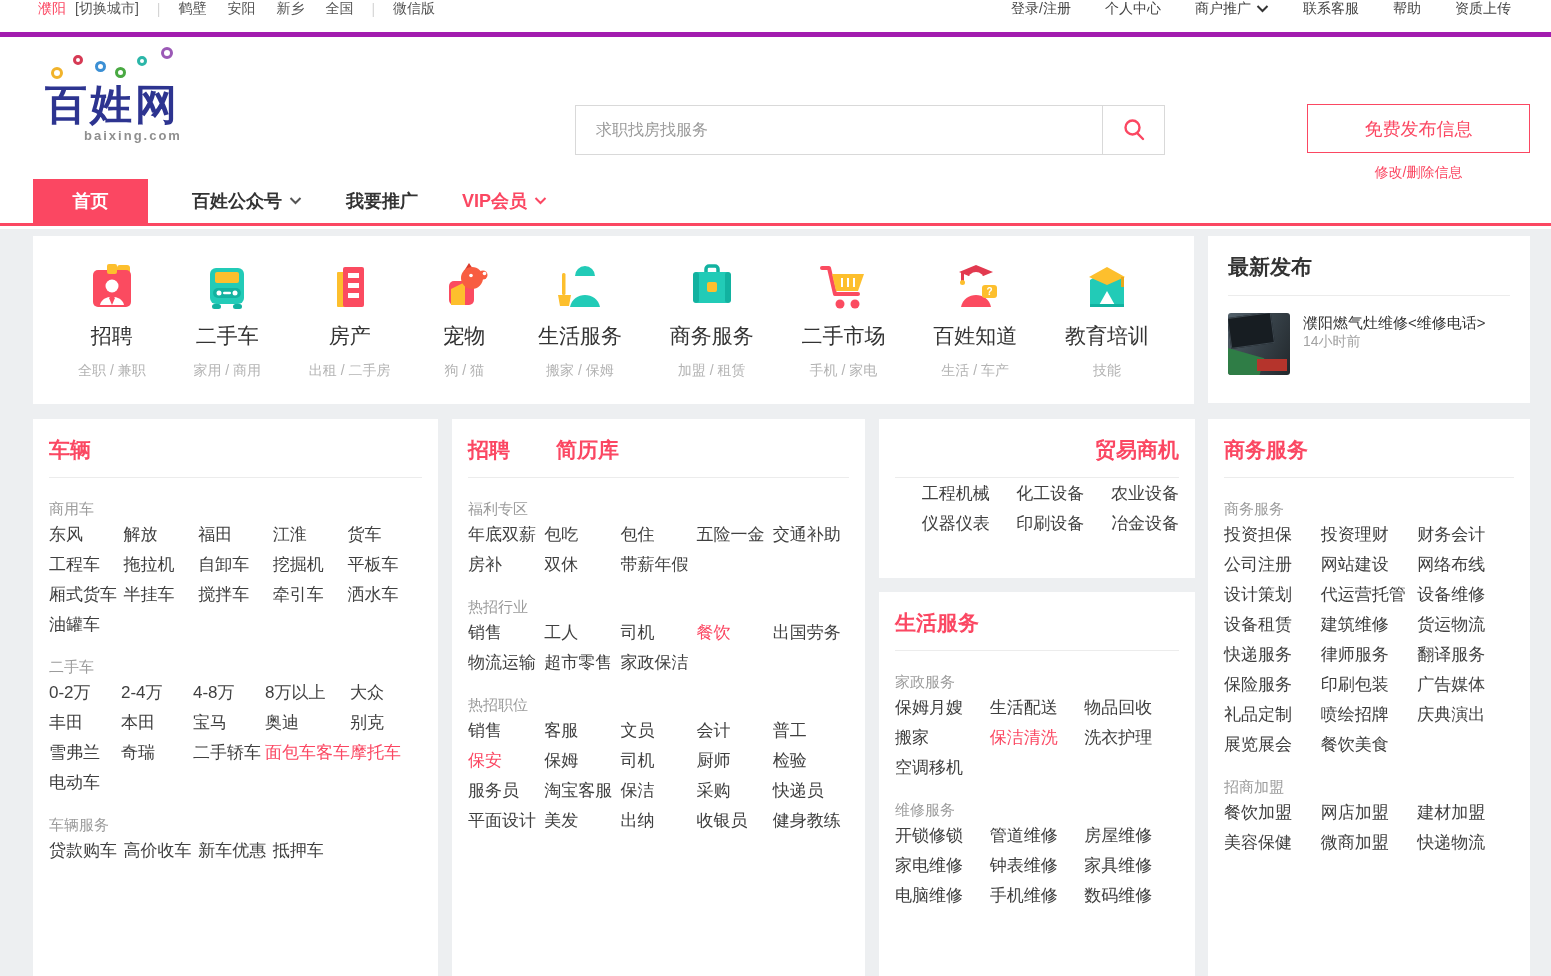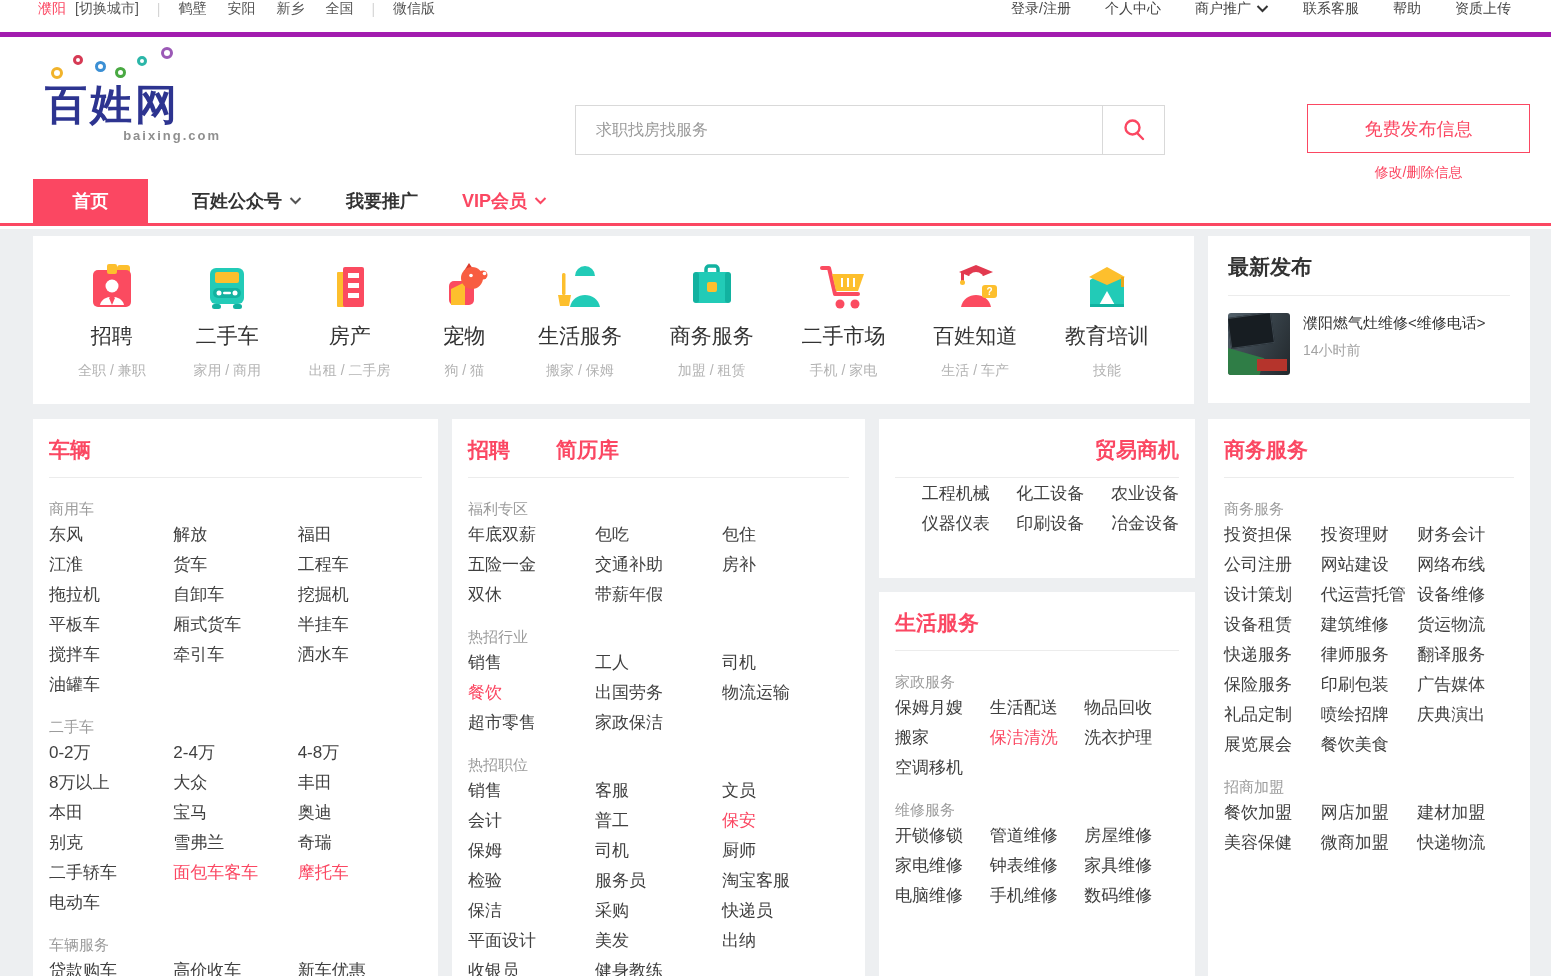--- a/index.html
+++ b/index.html
@@ -19,21 +19,21 @@
   .topbar-right { display:flex; align-items:center; gap:34px; }
   .topbar-right .tb-link { display:flex; align-items:center; cursor:pointer; color:#444; }
   .chev { display:inline-flex; margin-left:5px; align-items:center; }
 
   
   .header { position:relative; height:142px; background:#fff; }
   .logo { position:absolute; left:45px; top:8px; width:180px; cursor:pointer; }
   .logo-dots { position:relative; height:38px; }
   .ldot { position:absolute; border-radius:50%; border-style:solid; }
   .logo-text { font-size:42px; font-weight:bold; color:#2d3490; letter-spacing:3px; line-height:1.05; }
-  .logo-domain { font-size:13px; font-weight:bold; color:#8f8f8f; letter-spacing:2px; text-align:right; padding-right:4px; margin-top:1px; }
+  .logo-domain { font-size:13px; font-weight:bold; color:#8f8f8f; letter-spacing:2px; text-align:center; padding-right:4px; margin-top:1px; }
 
   .search-wrap { position:absolute; left:575px; top:68px; width:590px; height:50px;
                  border:1px solid #d9d9d9; display:flex; background:#fff; }
   .search-input { flex:1; border:none; outline:none; padding:0 20px; font-size:16px; color:#333;
                   font-family:Liberation Serif, serif; background:transparent; }
   .search-input::placeholder { color:#9a9a9a; }
   .search-btn { width:62px; border:none; border-left:1px solid #d9d9d9; background:#fff;
                 display:flex; align-items:center; justify-content:center; cursor:pointer; }
 
   .post-btn { position:absolute; left:1307px; top:67px; width:223px; height:49px; background:#fff;
@@ -68,36 +68,36 @@
   .latest-item { display:flex; gap:13px; cursor:pointer; }
   .thumb { width:62px; height:62px; border-radius:3px; flex:none; position:relative; overflow:hidden;
            background:linear-gradient(115deg,#53616b 0%,#3a454d 45%,#22282c 100%); }
   .thumb .screen { position:absolute; top:2px; left:1px; width:44px; height:31px; background:#171d22;
                    transform:rotate(-8deg); border:1px solid #3c464e; }
   .thumb::before { content:""; position:absolute; bottom:-7px; left:-9px; width:42px; height:30px;
                    background:#2f7d46; transform:rotate(16deg); }
   .thumb::after { content:""; position:absolute; bottom:4px; right:3px; width:30px; height:12px;
                   background:#b5342c; }
   .latest-item-title { font-size:15px; color:#333; line-height:1.3; }
-  .latest-item-time { font-size:14px; color:#a3a3a3; margin-top:9px; }
+  .latest-item-time { font-size:14px; color:#a3a3a3; }
 
   .list-card { padding:18px 16px; }
   #card-vehicle  { left:33px;   top:419px; width:405px; height:620px; }
   #card-jobs     { left:452px;  top:419px; width:413px; height:620px; }
   #card-trade    { left:879px;  top:419px; width:316px; height:159px;text-align:right; }
   #card-life     { left:879px;  top:592px; width:316px; height:560px; }
   #card-business { left:1208px; top:419px; width:322px; height:620px; }
 
   .card-titles { line-height:1.2; }
   .card-title { font-size:21px; font-weight:bold; color:#fb4762; cursor:pointer; display:inline-block; }
   .card-title + .card-title { margin-left:46px; }
   .card-hr { border-top:1px solid #ececec; margin:15px 0 2px; }
   .sec-label { font-size:15px; color:#9c9c9c; margin-top:22px; }
   .links { display:grid; row-gap:7px; margin-top:4px; margin-bottom:5px; }
-  .links.c4 { grid-template-columns:repeat(3,1fr); }
+  .links.c4 { grid-template-columns:repeat(5,1fr); }
   .links.c3 { grid-template-columns:repeat(3,1fr); }
   .link { font-size:17px; color:#404040; white-space:nowrap; cursor:pointer; }
   .link.hot { color:#fb4762; }
 </style>
 </head>
 <body>
 
 <div class="topbar">
   <div class="topbar-left">
     <span class="city-group">

